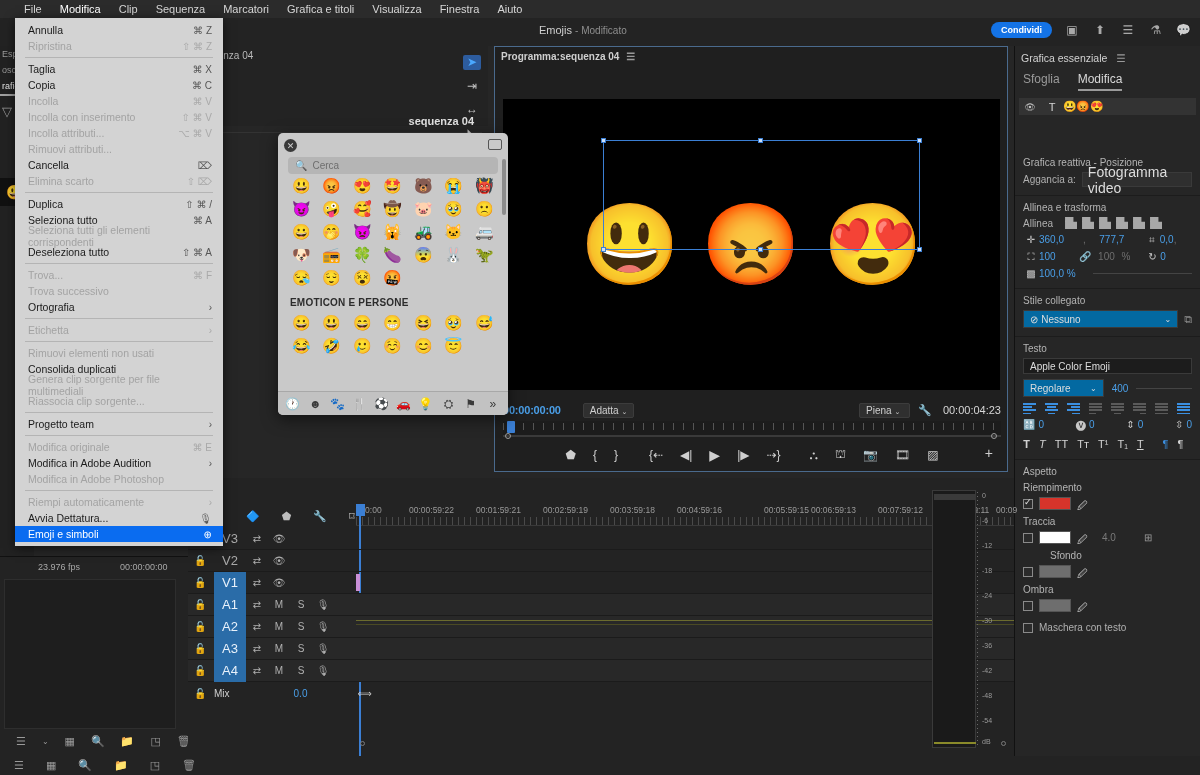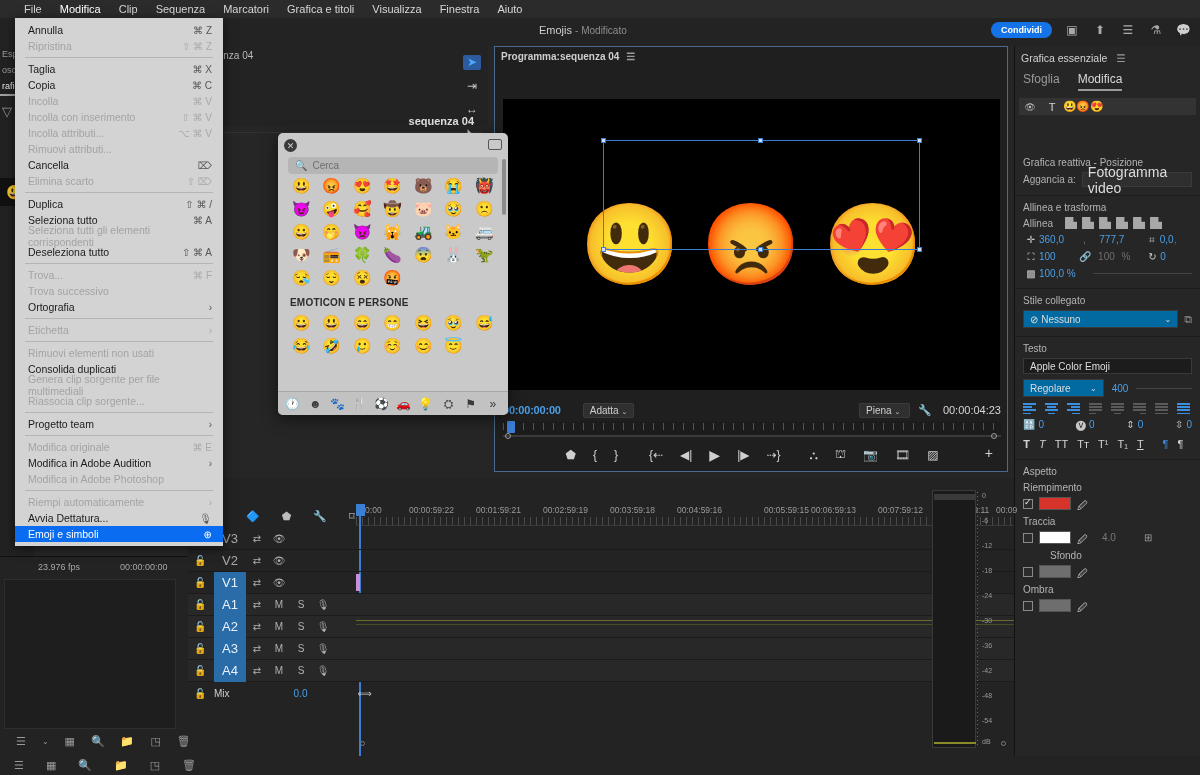--- a/index.html
+++ b/index.html
@@ -509,20 +509,24 @@
       <span class="chk"></span>
       <span class="swatch" id="bg-swatch" style="background: rgb(110, 110, 110);"></span>
       <span class="drop">🖉</span>
     </div>
     <div class="rp-sec" style="padding-top:6px;">Ombra</div>
     <div class="rp-row">
       <span class="chk"></span>
       <span class="swatch" id="shadow-swatch" style="background: rgb(110, 110, 110);"></span>
       <span class="drop">🖉</span>
     </div>
+    <div class="rp-row" style="padding-top:10px;">
+      <span class="chk"></span>
+      <span class="rp-label">Maschera con testo</span>
+    </div>
   </div>
 
   <div class="timeline">
     <div class="tl-tabrow">
       <span>04</span>
       <span style="margin-left:6px;color:#9a9a9a;">☰</span>
     </div>
     <div class="tl-tc">0:00</div>
     <div class="tl-tools">
       <span class="s">🔷</span>

